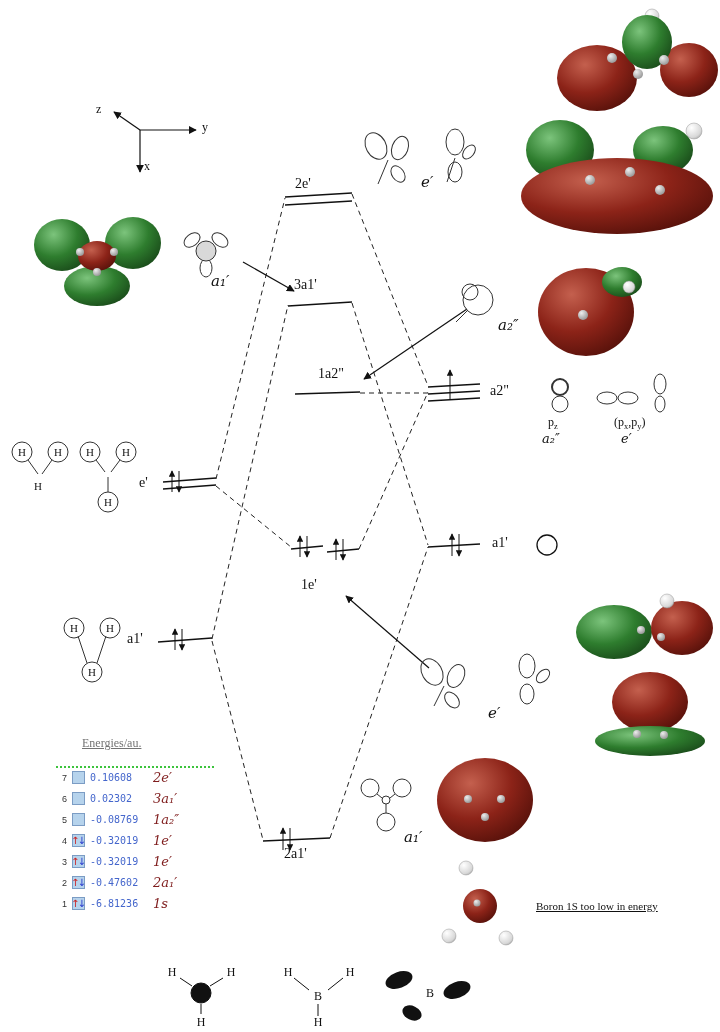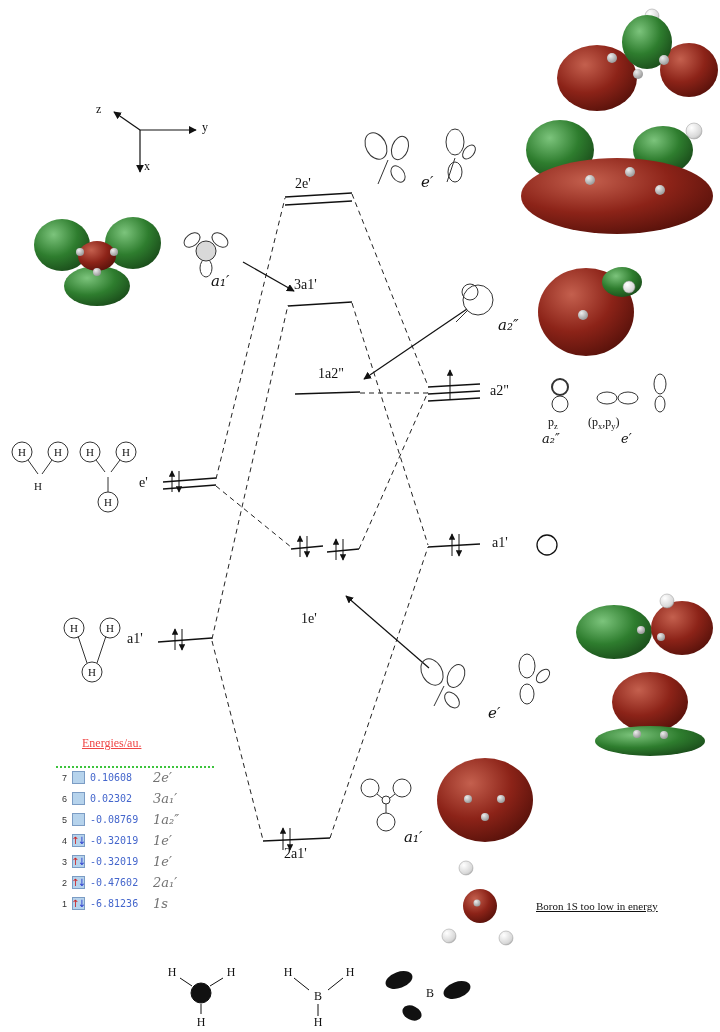--- a/index.html
+++ b/index.html
@@ -7,31 +7,31 @@
          font-family:"Liberation Serif", serif;}
   svg.layer{position:absolute;left:0;top:0;}
   .lbl{position:absolute;color:#111;font-family:"Liberation Serif", serif;font-size:14px;
        white-space:nowrap;line-height:1;}
   .sm{font-size:12px;}
   .ital{font-style:italic;font-size:15px;font-family:"DejaVu Serif", serif;}
   .note{font-size:11px;font-family:"Liberation Serif", serif;text-decoration:underline;}
   sub{font-size:70%;}
   
   .etable{position:absolute;left:58px;top:736px;width:162px;}
-  .ehead{font-size:12px;color:#ef4444;text-decoration:underline;margin-left:24px;}
+  .ehead{font-size:12px;color:#737373;text-decoration:underline;margin-left:24px;}
   .erows{margin-top:16px;}
   .erow{display:flex;align-items:center;height:21px;gap:5px;}
   .eidx{width:9px;font-size:9px;color:#333;text-align:right;font-family:"Liberation Sans", sans-serif;}
   .ebox{width:13px;height:13px;background:#b6d3ec;border:1px solid #7b9cc4;box-sizing:border-box;
         display:flex;justify-content:center;align-items:center;font-size:10px;line-height:11px;
         font-family:"DejaVu Sans", sans-serif;}
   .ebox .up{color:#cc2222;margin-right:-2px;}
   .ebox .dn{color:#2233cc;}
   .eval{width:56px;font-family:"DejaVu Sans Mono", monospace;font-size:10px;color:#4466cc;}
-  .elab{font-size:13px;font-style:italic;font-family:"DejaVu Serif", serif;color:#737373;margin-left:2px;}
+  .elab{font-size:13px;font-style:italic;font-family:"DejaVu Serif", serif;color:#7f1d1d;margin-left:2px;}
   .homoline{position:absolute;left:56px;top:766px;width:158px;border-top:2px dotted #3cc43c;}
   svg .atxt{font-family:"Liberation Serif", serif;font-size:11px;text-anchor:middle;fill:#111;}
   svg .atxt2{font-family:"Liberation Serif", serif;font-size:12px;text-anchor:middle;fill:#111;}
 </style>
 </head>
 <body>
 
 <div class="stage">
 
 <svg class="layer" width="720" height="1032" viewBox="0 0 720 1032">
@@ -296,37 +296,37 @@
   </g>
 </svg>
 
 <div class="lbl sm" style="left:96px;top:103px">z</div>
 <div class="lbl sm" style="left:202px;top:121px">y</div>
 <div class="lbl sm" style="left:144px;top:160px">x</div>
 
 <div class="lbl" style="left:295px;top:177px">2e'</div>
 <div class="lbl" style="left:294px;top:278px">3a1'</div>
 <div class="lbl" style="left:318px;top:367px">1a2"</div>
-<div class="lbl" style="left:301px;top:612px">1e'</div>
+<div class="lbl" style="left:301px;top:578px">1e'</div>
 <div class="lbl" style="left:284px;top:847px">2a1'</div>
 
 <div class="lbl" style="left:139px;top:476px">e'</div>
 <div class="lbl" style="left:127px;top:632px">a1'</div>
 <div class="lbl" style="left:490px;top:384px">a2"</div>
 <div class="lbl" style="left:492px;top:536px">a1'</div>
 
 <div class="lbl ital" style="left:211px;top:274px">a₁′</div>
 <div class="lbl ital" style="left:421px;top:175px">e′</div>
 <div class="lbl ital" style="left:498px;top:318px">a₂″</div>
 <div class="lbl ital" style="left:488px;top:706px">e′</div>
 <div class="lbl ital" style="left:404px;top:830px">a₁′</div>
 
 <div class="lbl sm" style="left:548px;top:416px"><span>p</span><sub>z</sub></div>
 <div class="lbl ital" style="left:542px;top:432px;font-size:13px">a₂″</div>
-<div class="lbl sm" style="left:588px;top:416px"><span>(p</span><sub>x</sub><span>,p</span><sub>y</sub><span>)</span></div>
+<div class="lbl sm" style="left:614px;top:416px"><span>(p</span><sub>x</sub><span>,p</span><sub>y</sub><span>)</span></div>
 <div class="lbl ital" style="left:621px;top:432px;font-size:13px">e′</div>
 
 <div class="lbl note" style="left:536px;top:901px">Boron 1S too low in energy</div>
 
 <div class="etable">
   <div class="ehead">Energies/au.</div>
   <div class="erows">
     <div class="erow">
       <span class="eidx">7</span>
       <span class="ebox">

